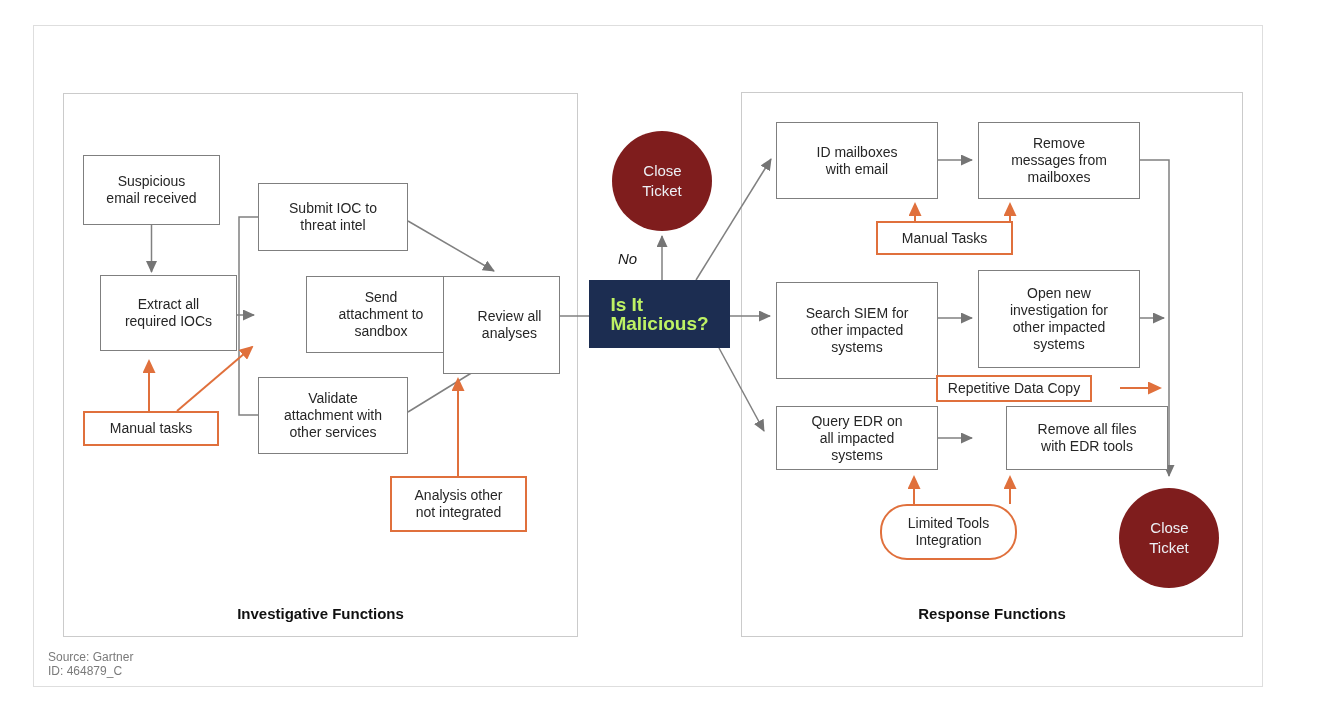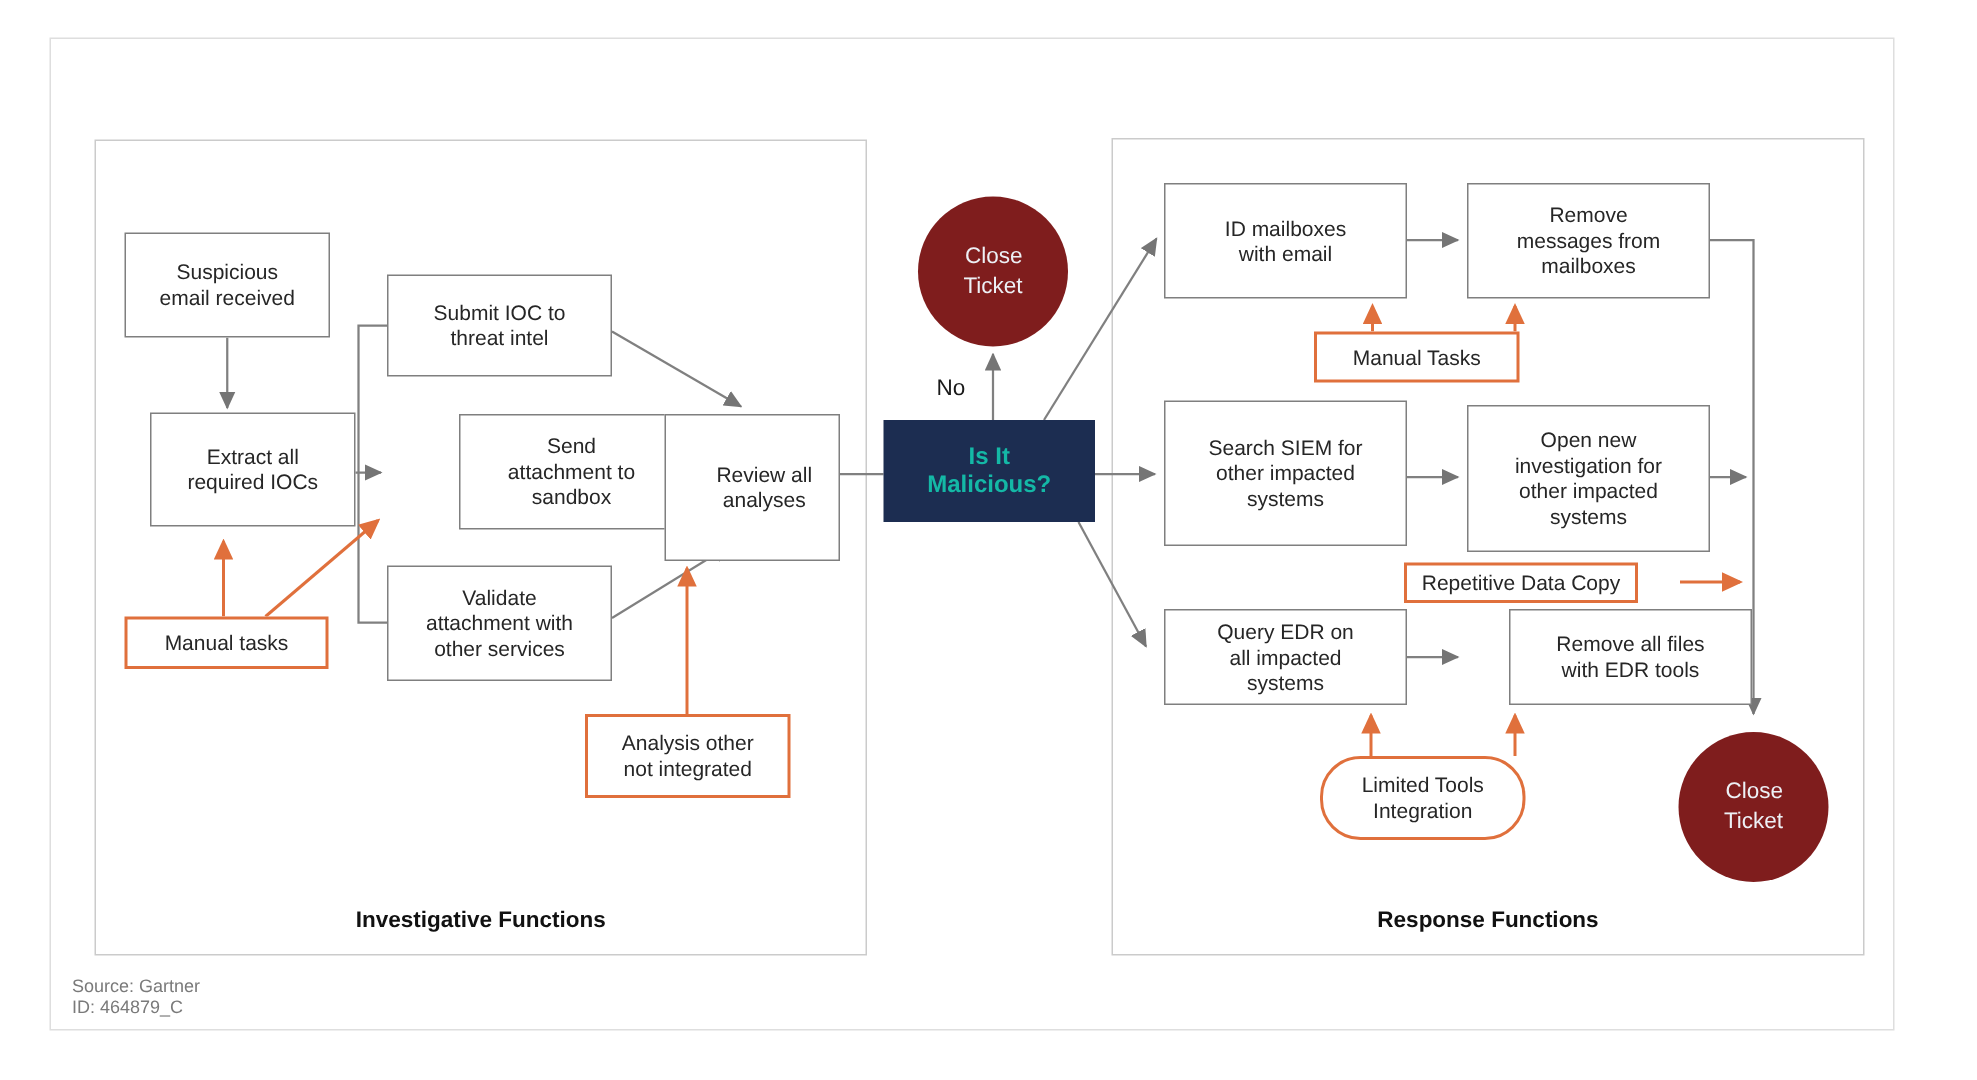--- a/index.html
+++ b/index.html
@@ -15,33 +15,33 @@
     background:#ffffff;border:1.5px solid #7f7f7f;color:#262626;
     font-size:14px;line-height:17px;text-align:center;white-space:pre-line;
     display:flex;align-items:center;justify-content:center;z-index:2;
   }
   .annot{
     background:#ffffff;border:2px solid #e0703c;color:#262626;
     font-size:14px;line-height:17px;text-align:center;white-space:pre-line;
     display:flex;align-items:center;justify-content:center;z-index:3;
   }
   .decision{
-    background:#1c2d51;color:#14b8a6;font-size:16px;font-weight:bold;
-    line-height:19px;text-align:center;white-space:pre-line;
+    background:#1c2d51;color:#bef264;font-size:19px;font-weight:bold;
+    line-height:19px;white-space:pre-line;
     display:flex;align-items:center;justify-content:center;z-index:2;
   }
   .terminator{
     background:#7f1d1d;color:#edf0f5;font-size:15px;line-height:20px;
     border-radius:50%;text-align:right;white-space:pre-line;
     display:flex;align-items:center;justify-content:center;z-index:2;
   }
   .panel-title{
     font-size:15px;font-weight:bold;color:#111111;text-align:center;z-index:2;
   }
-  .edge-label{font-size:15px;color:#1a1a1a;text-align:center;z-index:2;}
+  .edge-label{font-size:15px;color:#1a1a1a;z-index:2;font-style:italic;}
   .footer{font-size:12px;line-height:14px;color:#7a7a7a;z-index:2;}
 </style>
 </head>
 <body>
 
 <div id="stage">
 
   <svg id="connectors" viewBox="0 0 1318 720" xmlns="http://www.w3.org/2000/svg">
     <defs>
       <marker id="ag" markerUnits="userSpaceOnUse" markerWidth="12" markerHeight="11" refX="11" refY="5.5" orient="auto">
@@ -111,21 +111,21 @@
   <div class="abs terminator" style="left:612px;top:131px;width:100px;height:100px;">Close
 Ticket</div>
   <div class="abs terminator" style="left:1119px;top:488px;width:100px;height:100px;">Close
 Ticket</div>
 
   <div class="abs step" style="left:776px;top:122px;width:162px;height:77px;">ID mailboxes
 with email</div>
   <div class="abs step" style="left:978px;top:122px;width:162px;height:77px;">Remove
 messages from
 mailboxes</div>
-  <div class="abs step" style="left:776px;top:267px;width:162px;height:97px;">Search SIEM for
+  <div class="abs step" style="left:776px;top:282px;width:162px;height:97px;">Search SIEM for
 other impacted
 systems</div>
   <div class="abs step" style="left:978px;top:270px;width:162px;height:98px;">Open new
 investigation for
 other impacted
 systems</div>
   <div class="abs step" style="left:776px;top:406px;width:162px;height:64px;">Query EDR on
 all impacted
 systems</div>
   <div class="abs step" style="left:1006px;top:406px;width:162px;height:64px;">Remove all files

